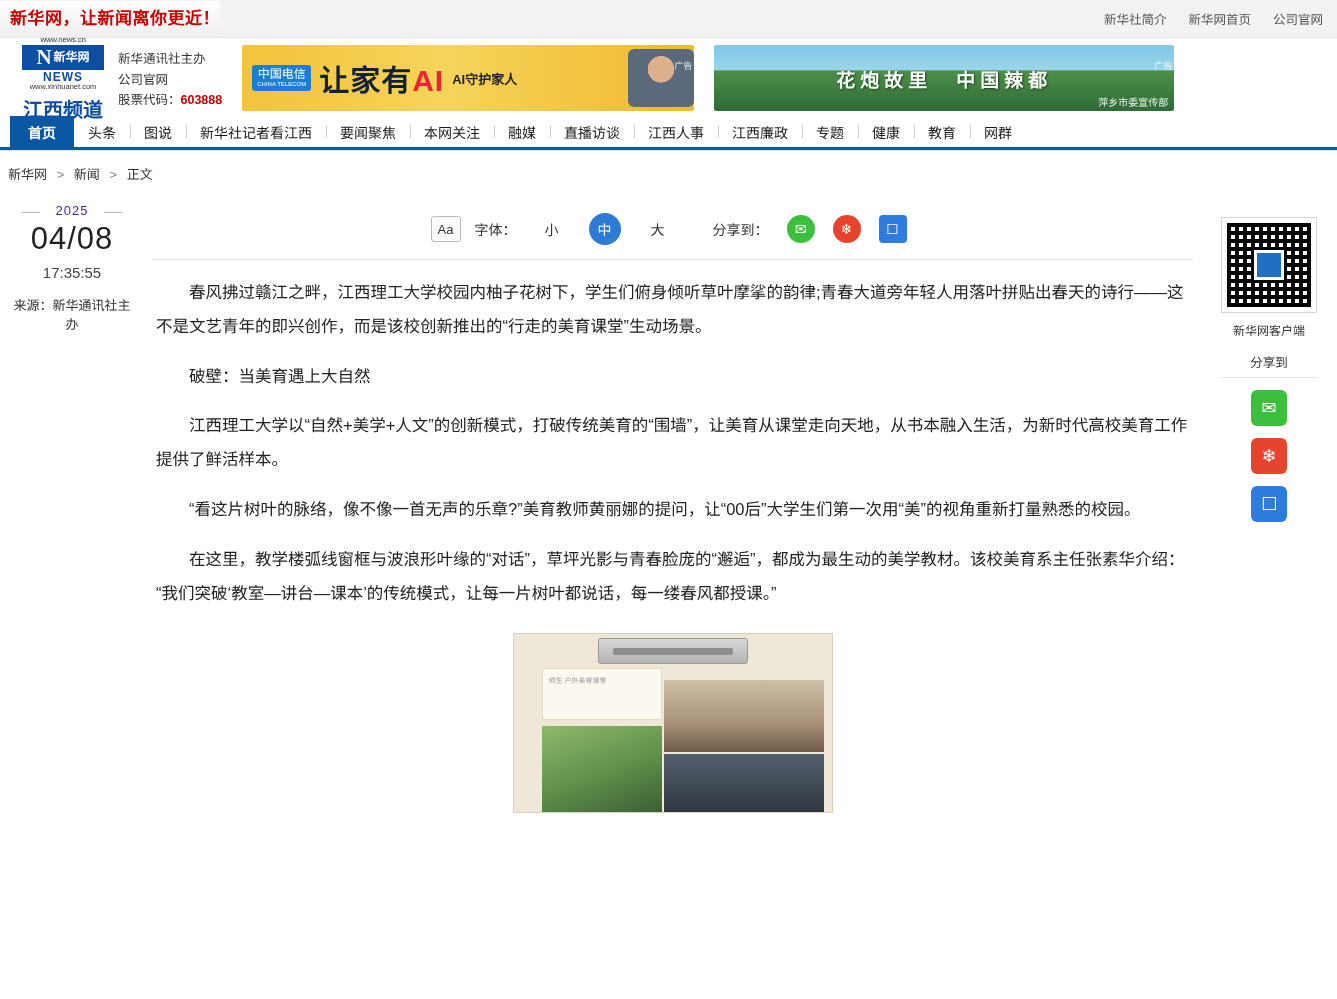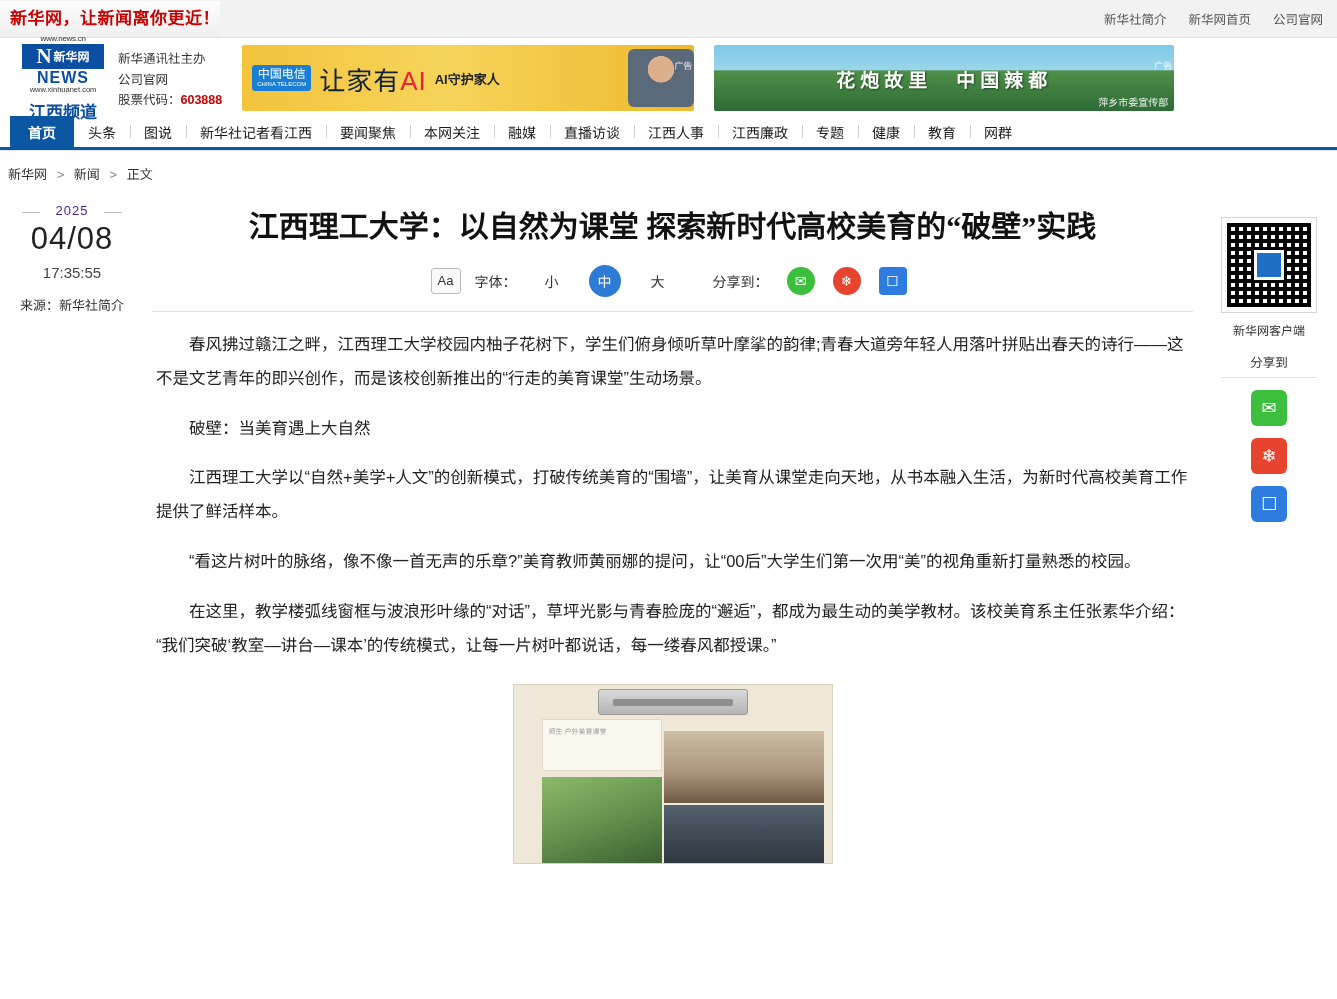--- a/index.html
+++ b/index.html
@@ -43,39 +43,39 @@
   }
   .logo-block { width: 82px; text-align: center; line-height: 1; }
   .logo-url { font-size: 8px; color: #333; letter-spacing: -0.3px; }
   .logo-box {
     background: #0b4ea2; color: #fff; font-weight: bold;
     padding: 2px 3px; margin: 1px 0;
     display: flex; align-items: center; justify-content: center; gap: 2px;
   }
   .logo-n { font-size: 21px; font-family: "Liberation Serif", serif; }
   .logo-cn { font-size: 12px; }
-  .logo-news { font-size: 16px; font-weight: bold; color: #0b4ea2; letter-spacing: 1px; }
+  .logo-news { font-size: 12px; font-weight: bold; color: #0b4ea2; letter-spacing: 1px; }
   .logo-url2 { font-size: 7.5px; color: #333; }
-  .logo-channel { font-size: 17px; color: #0b4ea2; font-weight: bold; margin-top: 10px; }
+  .logo-channel { font-size: 20px; color: #0b4ea2; font-weight: bold; margin-top: 10px; }
 
   .header-info { font-size: 12.5px; color: #333; line-height: 1.65; padding-top: 4px; }
   .header-info .code-val { color: #c00; font-weight: bold; }
 
   .ad {
     position: relative; height: 66px; border-radius: 2px; overflow: hidden;
     display: flex; align-items: center;
   }
   .ad-tag {
     position: absolute; right: 2px; top: 14px;
     font-size: 9px; color: #fff; opacity: .85;
   }
   .ad1 { width: 452px; background: linear-gradient(90deg,#f3c33c 0%, #f6d45a 45%, #efb92e 100%); margin-left: 6px; }
   .ad1-inner { display: flex; align-items: center; gap: 8px; padding-left: 10px; width: 100%; }
   .ad1-telecom { font-size: 12px; color: #fff; background:#1a7fd4; border-radius:3px; padding:3px 5px; line-height:1.15; text-align:center;}
-  .ad1-big { font-size: 26px; font-weight: normal; color: #123; letter-spacing: 1px; }
+  .ad1-big { font-size: 30px; font-weight: bold; color: #123; letter-spacing: 1px; }
   .ad1-ai { color:#e23; }
   .ad1-sub { font-size: 13px; color: #222; font-weight: bold; }
   .ad1-person { width: 66px; height: 58px; background: radial-gradient(circle at 50% 35%, #dcb08a 0 26%, #5a6a7a 27% 100%); border-radius: 6px; margin-left: auto; }
 
   .ad2 {
     width: 460px; margin-left: 6px;
     background: linear-gradient(180deg,#7fc7e8 0%, #9bd6ea 38%, #4f8f49 39%, #2e6b36 100%);
   }
   .ad2-inner { width: 100%; text-align: center; }
   .ad2-l1, .ad2-l2 { font-size: 19px; font-weight: bold; color: #fff; letter-spacing: 5px; text-shadow: 1px 1px 2px #1c4a1c; }
@@ -303,25 +303,24 @@
   <span class="sep">&gt;</span>
   <span>正文</span>
 </div>
 
 <div class="wrap">
 
   <div class="left-col">
     <div class="dateline">2025</div>
     <div class="datebig">04/08</div>
     <div class="timetext">17:35:55</div>
-    <div class="sourcetext">来源：新华社简介</div>
+    <div class="sourcetext">来源：新华通讯社主办</div>
   </div>
 
   <div class="center-col">
-    <h1 class="headline">江西理工大学：以自然为课堂 探索新时代高校美育的“破壁”实践</h1>
 
     <div class="toolrow">
       <div class="aa-box">Aa</div>
       <span class="font-label">字体：</span>
       <span class="fsize">小</span>
       <span class="fsize mid">中</span>
       <span class="fsize">大</span>
       <span class="share-label">分享到：</span>
       <span class="share-ico sh-wechat">✉</span>
       <span class="share-ico sh-weibo">❄</span>

